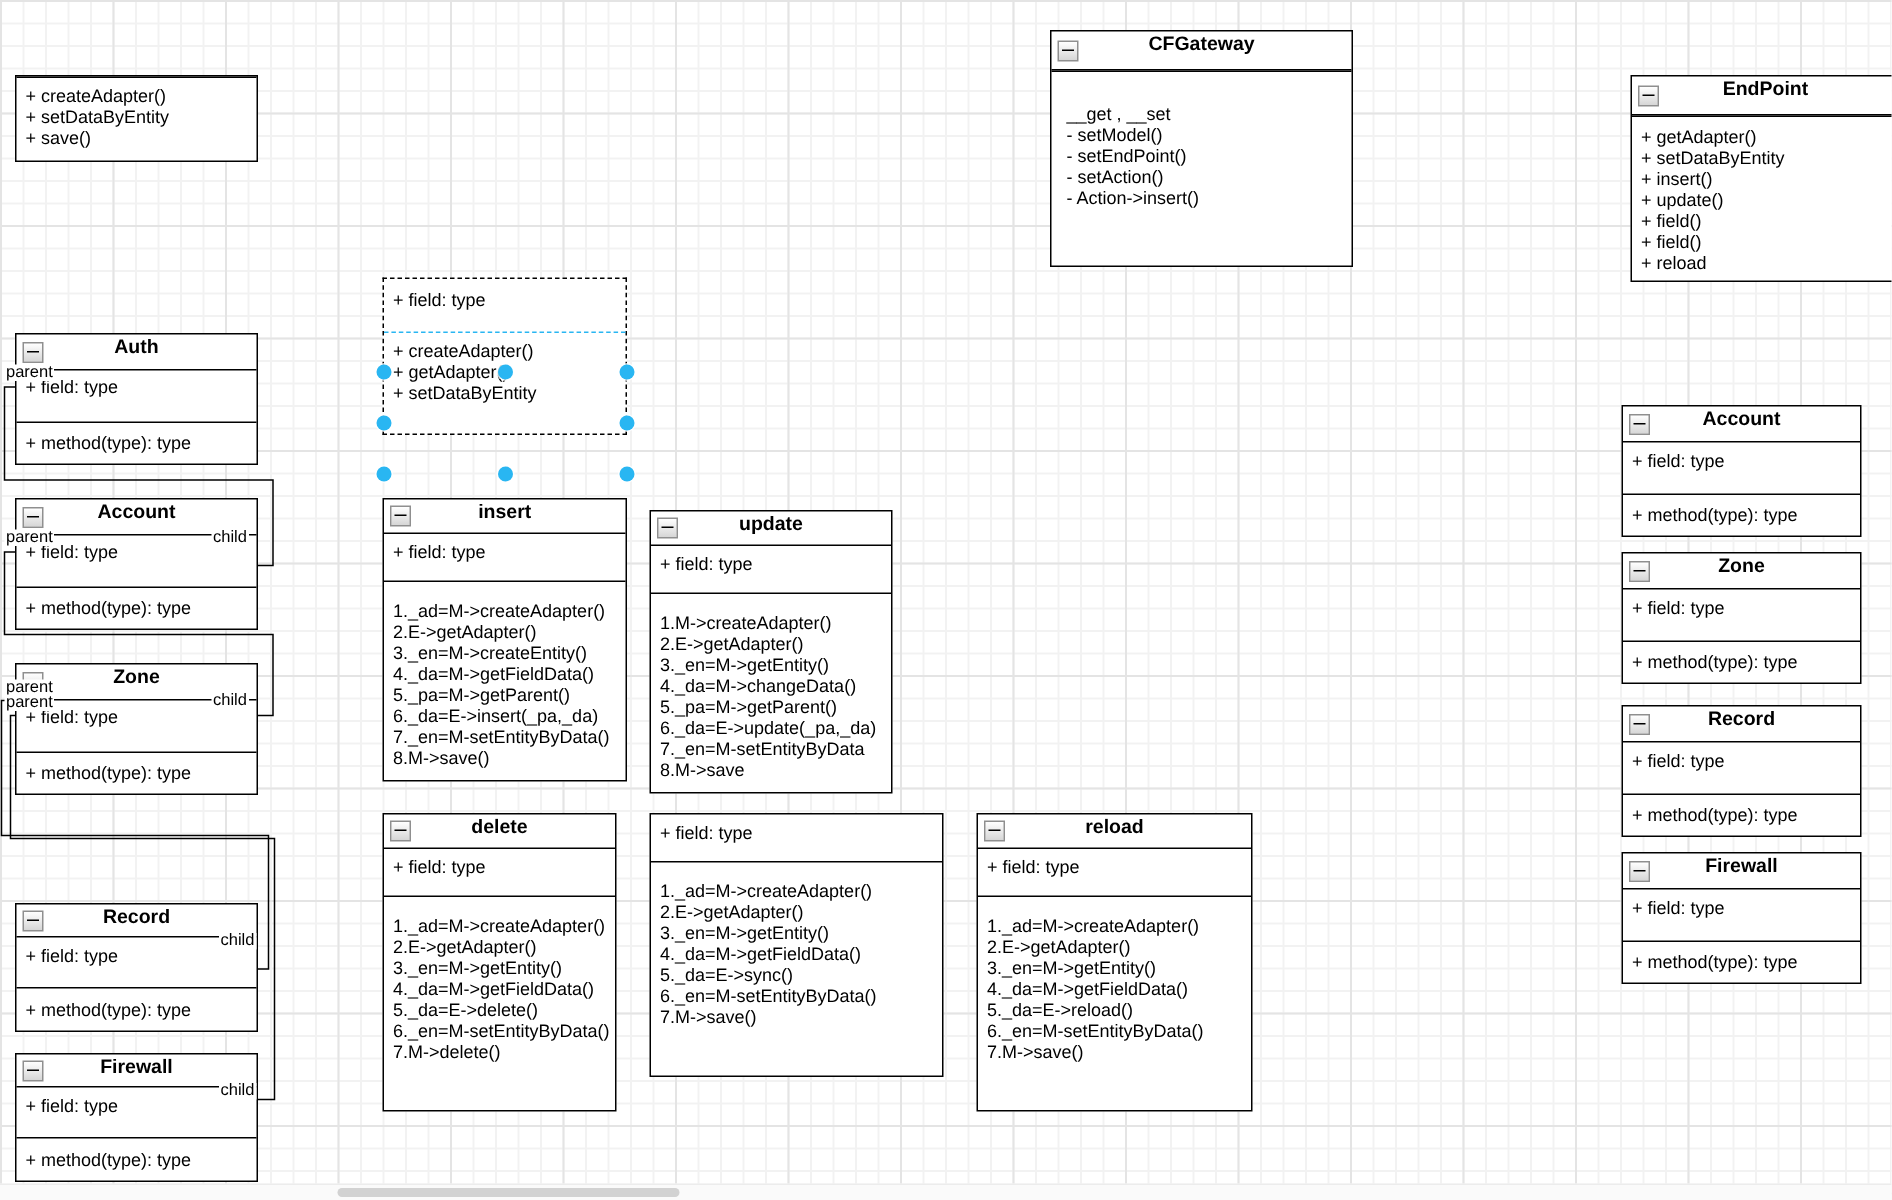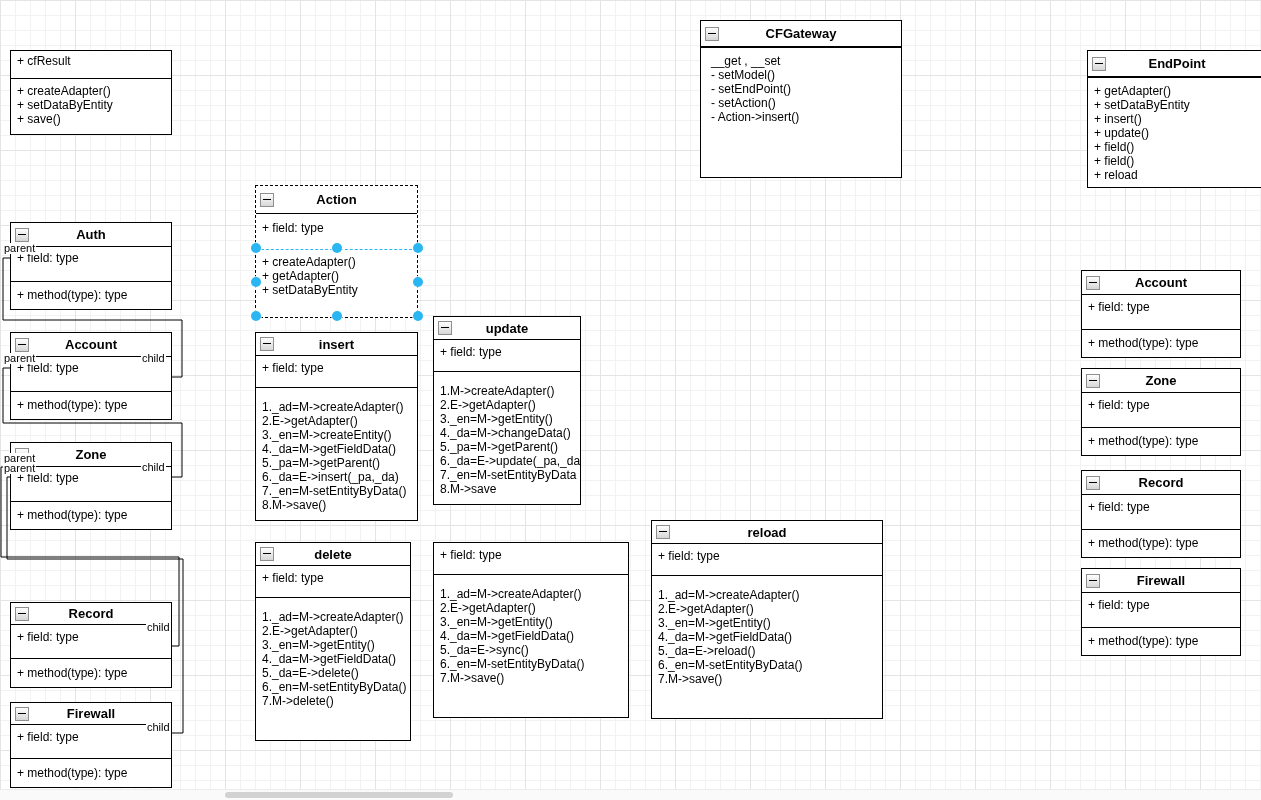--- a/index.html
+++ b/index.html
@@ -8,21 +8,21 @@
     background-color:#ffffff;
     background-image:
       linear-gradient(to right,#e4e4e4 1px,transparent 1px),
       linear-gradient(to bottom,#e4e4e4 1px,transparent 1px),
       linear-gradient(to right,#f2f2f2 1px,transparent 1px),
       linear-gradient(to bottom,#f2f2f2 1px,transparent 1px);
     background-size:75px 75px,75px 75px,15px 15px,15px 15px;
     font-family:"Liberation Sans",sans-serif;color:#000;
   }
   .uml-box{position:absolute;background:#fff;border:1px solid #000;box-sizing:border-box;z-index:2;}
-  .uml-title{position:relative;height:var(--th,24px);border-bottom:1px solid #000;display:flex;align-items:center;justify-content:center;font-weight:bold;font-size:13px;}
+  .uml-title{position:relative;height:var(--th,24px);border-bottom:1px solid #000;display:flex;justify-content:center;font-weight:bold;font-size:13px;}
   .collapse{position:absolute;left:4px;top:50%;transform:translateY(-50%);width:14px;height:14px;border:1px solid #8f8f8f;background:linear-gradient(#ffffff,#d6d6d6);box-sizing:border-box;}
   .collapse::after{content:"";position:absolute;left:2px;right:2px;top:5px;height:1px;background:#000;}
   .compartment{box-sizing:border-box;padding:3px 6px 0 6px;overflow:hidden;}
   .methods{border-top:1px solid #000;}
   .line{font-size:12px;line-height:14px;white-space:nowrap;}
   .uml-box.selected{border-style:dashed;}
   .uml-box.selected .methods{border-top:1px dashed #29b6f2;}
   .handle{position:absolute;width:10px;height:10px;border-radius:50%;background:#29b6f2;box-shadow:0 0 0 1px rgba(255,255,255,.8);z-index:6;}
   .edges{position:absolute;left:0;top:0;z-index:1;}
   .edges polyline{fill:none;stroke:#000;stroke-width:1;}
@@ -36,23 +36,20 @@
 <div class="canvas">
 
   <svg class="edges" width="1261" height="800">
     <polyline points="10,258 3,258 3,320 182,320 182,377 172,377"></polyline>
     <polyline points="10,368 3,368 3,423 182,423 182,477 172,477"></polyline>
     <polyline points="10,467 1,467 1,557 179,557 179,646 172,646"></polyline>
     <polyline points="10,477 7,477 7,559 183,559 183,733 172,733"></polyline>
   </svg>
 
   <div class="uml-box" style="left:10px;top:50px;width:162px;--th:25px">
-    <div class="compartment fields" style="height:27px">
-        <div class="line">+ cfResult</div>
-      </div>
     <div class="compartment methods" style="height:56px;padding-top:5px">
         <div class="line">+ createAdapter()</div>
         <div class="line">+ setDataByEntity</div>
         <div class="line">+ save()</div>
       </div>
   </div>
 
   <div class="uml-box" style="left:10px;top:222px;width:162px;--th:23px">
     <div class="uml-title">
       <span class="collapse"></span>
@@ -112,24 +109,20 @@
     </div>
     <div class="compartment fields" style="height:33px;padding-top:5px">
         <div class="line">+ field: type</div>
       </div>
     <div class="compartment methods" style="height:29px;padding-top:7px">
         <div class="line">+ method(type): type</div>
       </div>
   </div>
 
   <div class="uml-box selected" style="left:255px;top:185px;width:163px;--th:27px">
-    <div class="uml-title">
-      <span class="collapse"></span>
-      <span>Action</span>
-    </div>
     <div class="compartment fields" style="height:35px;padding-top:7px">
         <div class="line">+ field: type</div>
       </div>
     <div class="compartment methods" style="height:68px;padding-top:5px">
         <div class="line">+ createAdapter()</div>
         <div class="line">+ getAdapter()</div>
         <div class="line">+ setDataByEntity</div>
       </div>
     <div class="handle" style="left:-5px;top:57px"></div>
     <div class="handle" style="left:76px;top:57px"></div>
@@ -154,21 +147,21 @@
         <div class="line">2.E-&gt;getAdapter()</div>
         <div class="line">3._en=M-&gt;createEntity()</div>
         <div class="line">4._da=M-&gt;getFieldData()</div>
         <div class="line">5._pa=M-&gt;getParent()</div>
         <div class="line">6._da=E-&gt;insert(_pa,_da)</div>
         <div class="line">7._en=M-setEntityByData()</div>
         <div class="line">8.M-&gt;save()</div>
       </div>
   </div>
 
-  <div class="uml-box" style="left:433px;top:316px;width:148px;--th:22px">
+  <div class="uml-box" style="left:433px;top:340px;width:162px;--th:22px">
     <div class="uml-title">
       <span class="collapse"></span>
       <span>update</span>
     </div>
     <div class="compartment fields" style="height:31px;padding-top:5px">
         <div class="line">+ field: type</div>
       </div>
     <div class="compartment methods" style="height:133px;padding-top:12px">
         <div class="line">1.M-&gt;createAdapter()</div>
         <div class="line">2.E-&gt;getAdapter()</div>
@@ -208,21 +201,21 @@
         <div class="line">1._ad=M-&gt;createAdapter()</div>
         <div class="line">2.E-&gt;getAdapter()</div>
         <div class="line">3._en=M-&gt;getEntity()</div>
         <div class="line">4._da=M-&gt;getFieldData()</div>
         <div class="line">5._da=E-&gt;sync()</div>
         <div class="line">6._en=M-setEntityByData()</div>
         <div class="line">7.M-&gt;save()</div>
       </div>
   </div>
 
-  <div class="uml-box" style="left:651px;top:520px;width:232px;--th:22px">
+  <div class="uml-box" style="left:651px;top:542px;width:184px;--th:22px">
     <div class="uml-title">
       <span class="collapse"></span>
       <span>reload</span>
     </div>
     <div class="compartment fields" style="height:31px;padding-top:5px">
         <div class="line">+ field: type</div>
       </div>
     <div class="compartment methods" style="height:143px;padding-top:12px">
         <div class="line">1._ad=M-&gt;createAdapter()</div>
         <div class="line">2.E-&gt;getAdapter()</div>
@@ -232,21 +225,21 @@
         <div class="line">6._en=M-setEntityByData()</div>
         <div class="line">7.M-&gt;save()</div>
       </div>
   </div>
 
   <div class="uml-box" style="left:700px;top:20px;width:202px;--th:25px">
     <div class="uml-title">
       <span class="collapse"></span>
       <span>CFGateway</span>
     </div>
-    <div class="compartment methods" style="height:130px;padding-top:6px;padding-left:10px">
+    <div class="compartment methods" style="height:130px;padding-top:21px;padding-left:10px">
         <div class="line">__get , __set</div>
         <div class="line">- setModel()</div>
         <div class="line">- setEndPoint()</div>
         <div class="line">- setAction()</div>
         <div class="line">- Action-&gt;insert()</div>
       </div>
   </div>
 
   <div class="uml-box" style="left:1087px;top:50px;width:180px;--th:25px">
     <div class="uml-title">

